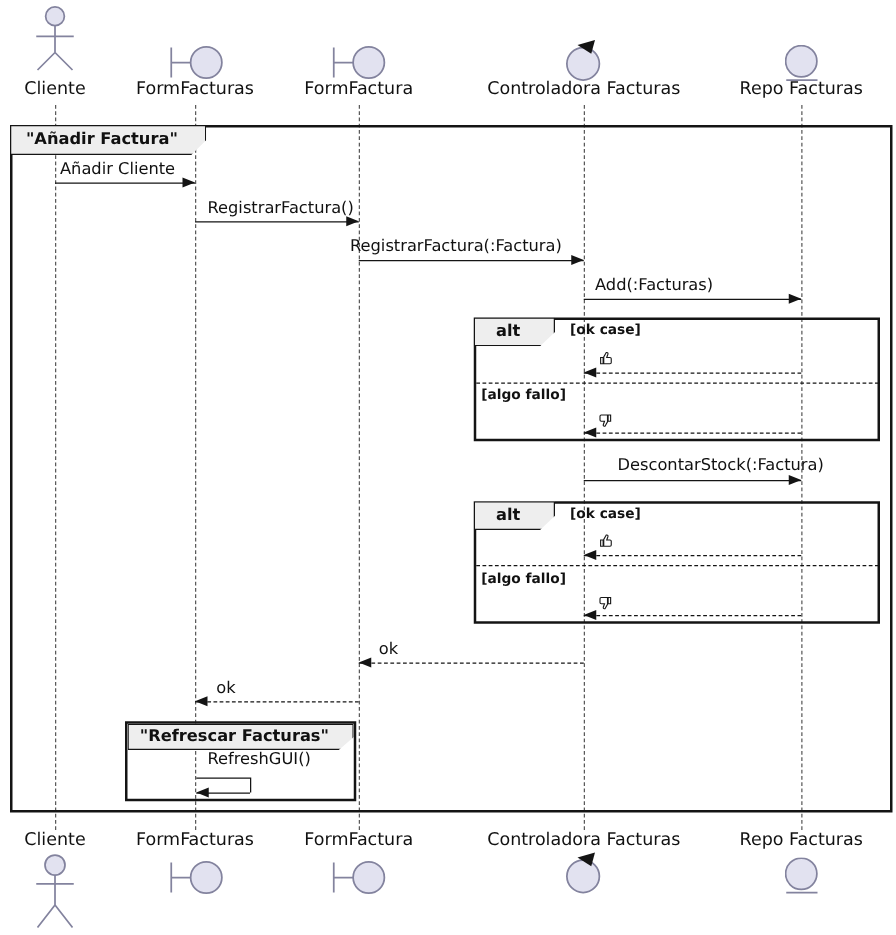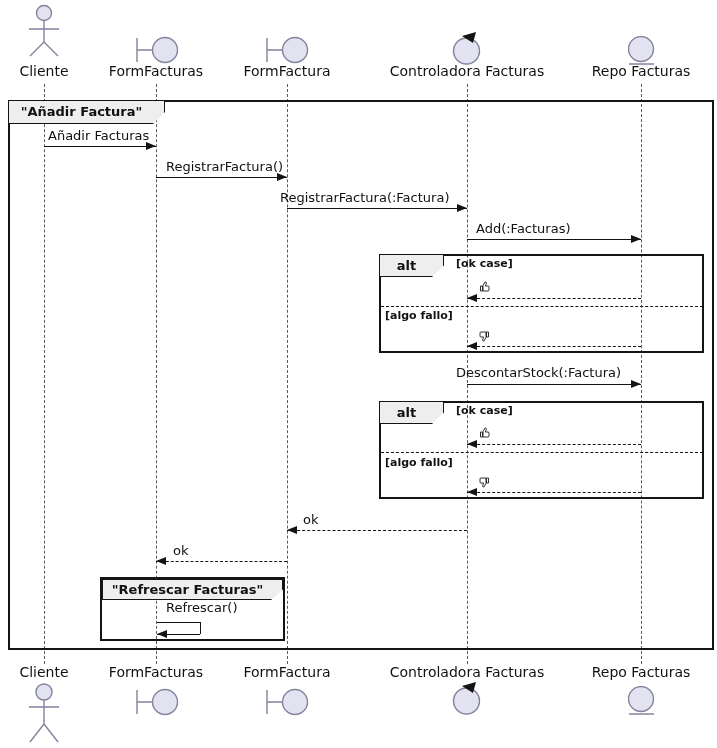--- a/index.html
+++ b/index.html
@@ -72,21 +72,21 @@
 
   <div class="plabel" style="left:-36px;top:63px">Cliente</div>
   <div class="plabel" style="left:76px;top:63px">FormFacturas</div>
   <div class="plabel" style="left:207px;top:63px">FormFactura</div>
   <div class="plabel" style="left:387px;top:63px">Controladora Facturas</div>
   <div class="plabel" style="left:561px;top:63px">Repo Facturas</div>
 
   <div class="frame" style="left:8px;top:100px;width:706px;height:550px"></div>
   <div class="tab" style="left:8px;top:100px;width:157px;height:24px">"Añadir Factura"</div>
 
-  <div class="mlabel" style="left:48px;top:128px">Añadir Facturas</div>
+  <div class="mlabel" style="left:48px;top:128px">Añadir Cliente</div>
   <div class="ln" style="left:44px;top:146px;width:112px"></div>
   <span class="ah-r" style="left:146px;top:142px"></span>
 
   <div class="mlabel" style="left:166px;top:159px">RegistrarFactura()</div>
   <div class="ln" style="left:156px;top:177px;width:131px"></div>
   <span class="ah-r" style="left:277px;top:173px"></span>
 
   <div class="mlabel" style="left:280px;top:190px">RegistrarFactura(:Factura)</div>
   <div class="ln" style="left:287px;top:208px;width:180px"></div>
   <span class="ah-r" style="left:457px;top:204px"></span>
@@ -108,21 +108,21 @@
   <div class="divider" style="left:381px;top:306px;width:322px"></div>
   <div class="guard" style="left:385px;top:309px">[algo fallo]</div>
   <span class="icon" style="left:478px;top:326px;z-index:5;transform:rotate(180deg)">
     <svg width="13" height="13" viewBox="0 0 13 13">
       <path class="thumb" d="M2.5 6 V11 H4.5 V6 Z M5 11 H10 Q11 11 11 10 V7 Q11 6 10 6 H7.4 L8.3 3.4 Q8.7 2 7.5 2 H7 L5 5.6 Z"></path>
     </svg>
   </span>
   <div class="ln d" style="left:467px;top:346px;width:174px"></div>
   <span class="ah-l" style="left:467px;top:342px"></span>
 
-  <div class="mlabel" style="left:456px;top:365px">DescontarStock(:Factura)</div>
+  <div class="mlabel" style="left:494px;top:365px">DescontarStock(:Factura)</div>
   <div class="ln" style="left:467px;top:384px;width:174px"></div>
   <span class="ah-r" style="left:631px;top:380px"></span>
 
   <div class="frame" style="left:379px;top:401px;width:325px;height:98px"></div>
   <div class="tab" style="left:379px;top:401px;width:65px;height:23px">alt</div>
   <div class="guard" style="left:456px;top:404px">[ok case]</div>
   <span class="icon" style="left:478px;top:424px;z-index:5">
     <svg width="13" height="13" viewBox="0 0 13 13">
       <path class="thumb" d="M2.5 6 V11 H4.5 V6 Z M5 11 H10 Q11 11 11 10 V7 Q11 6 10 6 H7.4 L8.3 3.4 Q8.7 2 7.5 2 H7 L5 5.6 Z"></path>
     </svg>
@@ -142,21 +142,21 @@
   <div class="mlabel" style="left:303px;top:512px">ok</div>
   <div class="ln d" style="left:287px;top:530px;width:180px"></div>
   <span class="ah-l" style="left:287px;top:526px"></span>
 
   <div class="mlabel" style="left:173px;top:543px">ok</div>
   <div class="ln d" style="left:156px;top:561px;width:131px"></div>
   <span class="ah-l" style="left:156px;top:557px"></span>
 
   <div class="frame" style="left:100px;top:577px;width:185px;height:64px"></div>
   <div class="tab" style="left:102px;top:579px;width:181px;height:21px">"Refrescar Facturas"</div>
-  <div class="mlabel" style="left:166px;top:600px">Refrescar()</div>
+  <div class="mlabel" style="left:166px;top:600px">RefreshGUI()</div>
   <div class="ln" style="left:157px;top:622px;width:43px"></div>
   <div class="vln" style="left:200px;top:622px;height:12px"></div>
   <div class="ln" style="left:157px;top:634px;width:43px"></div>
   <span class="ah-l" style="left:157px;top:630px"></span>
 
   <div class="plabel" style="left:-36px;top:664px">Cliente</div>
   <div class="plabel" style="left:76px;top:664px">FormFacturas</div>
   <div class="plabel" style="left:207px;top:664px">FormFactura</div>
   <div class="plabel" style="left:387px;top:664px">Controladora Facturas</div>
   <div class="plabel" style="left:561px;top:664px">Repo Facturas</div>

